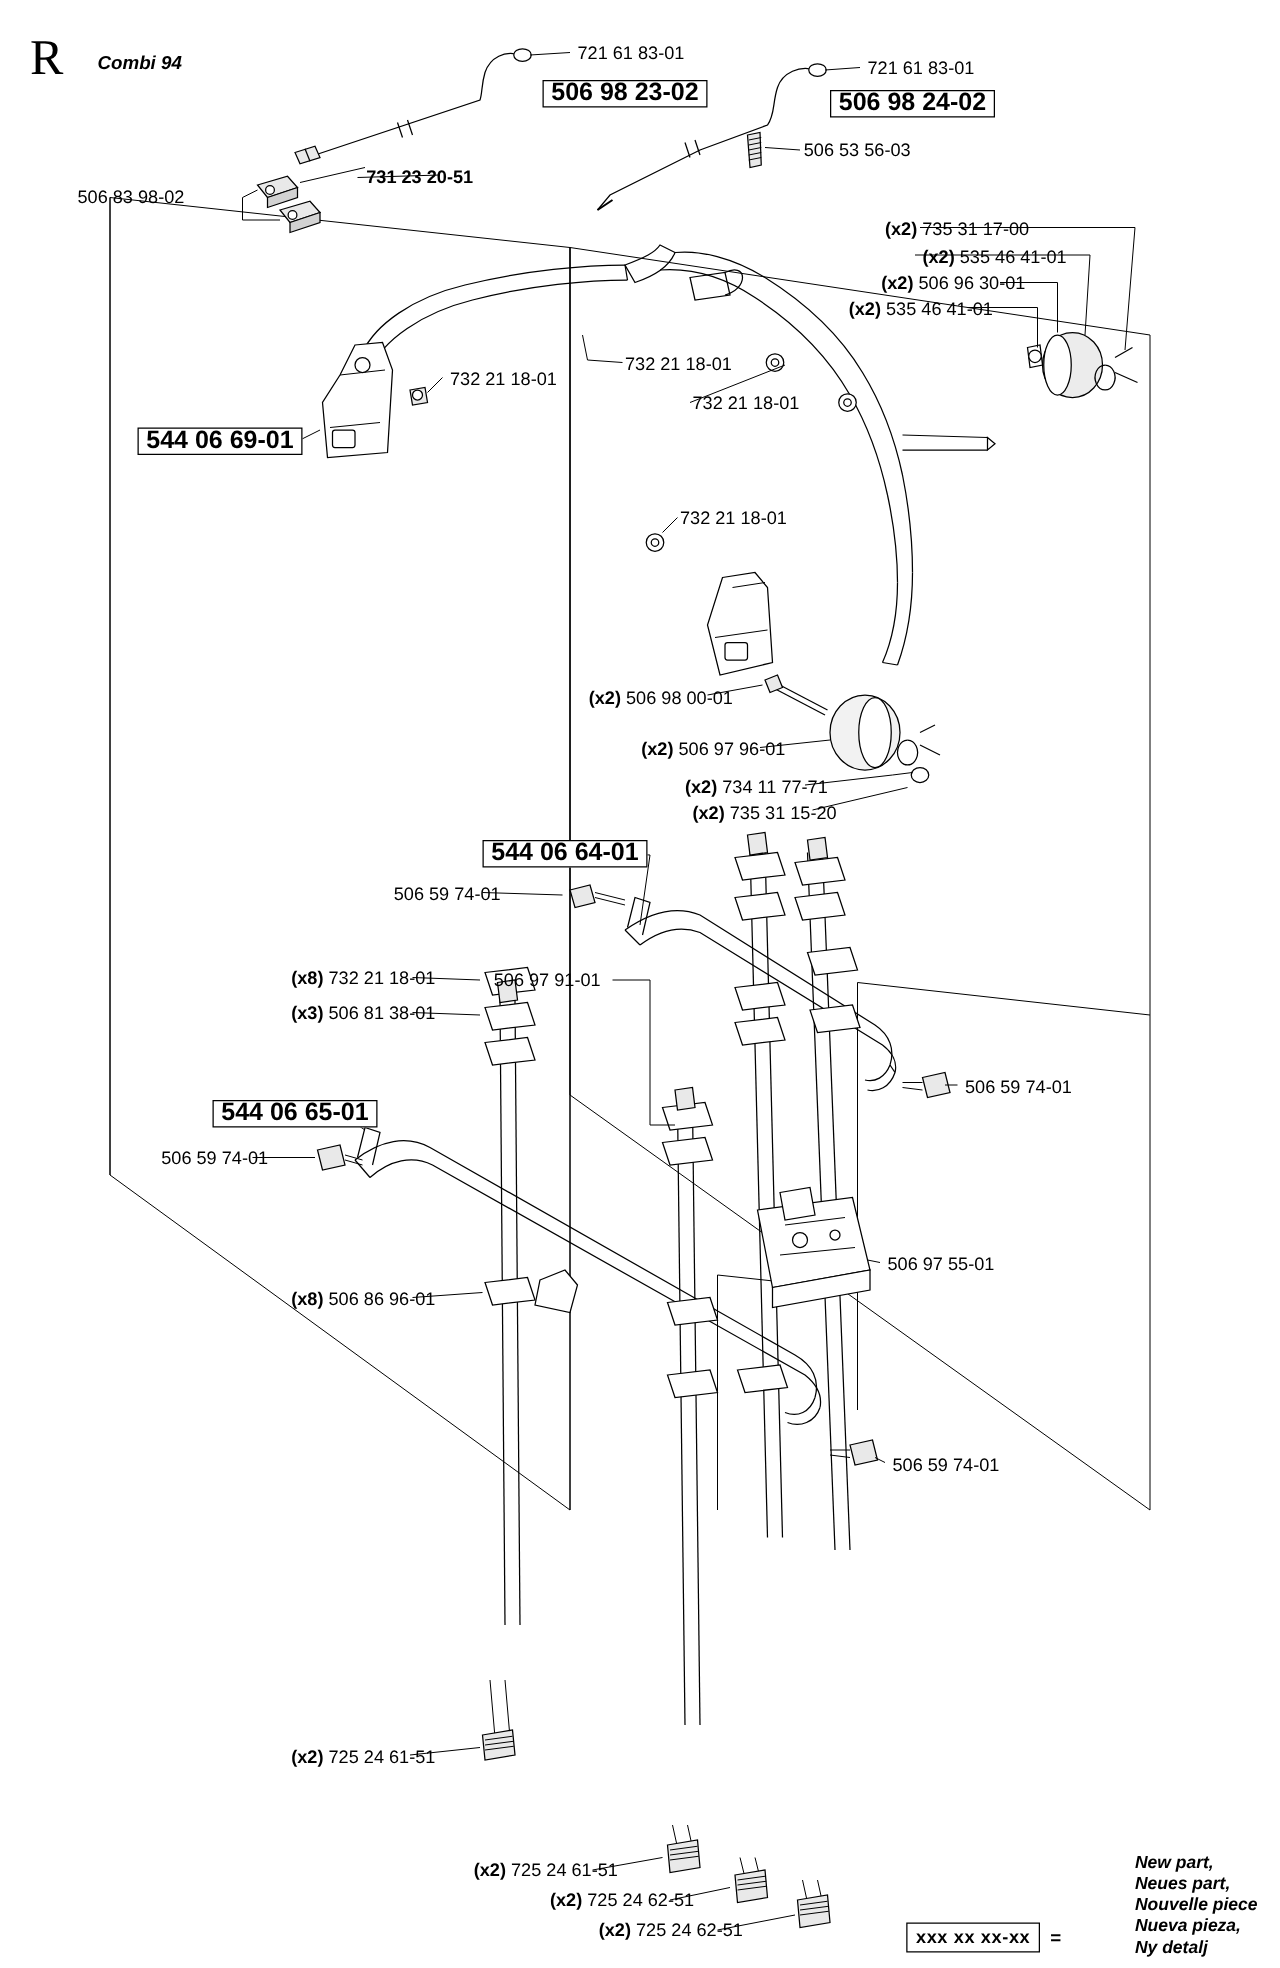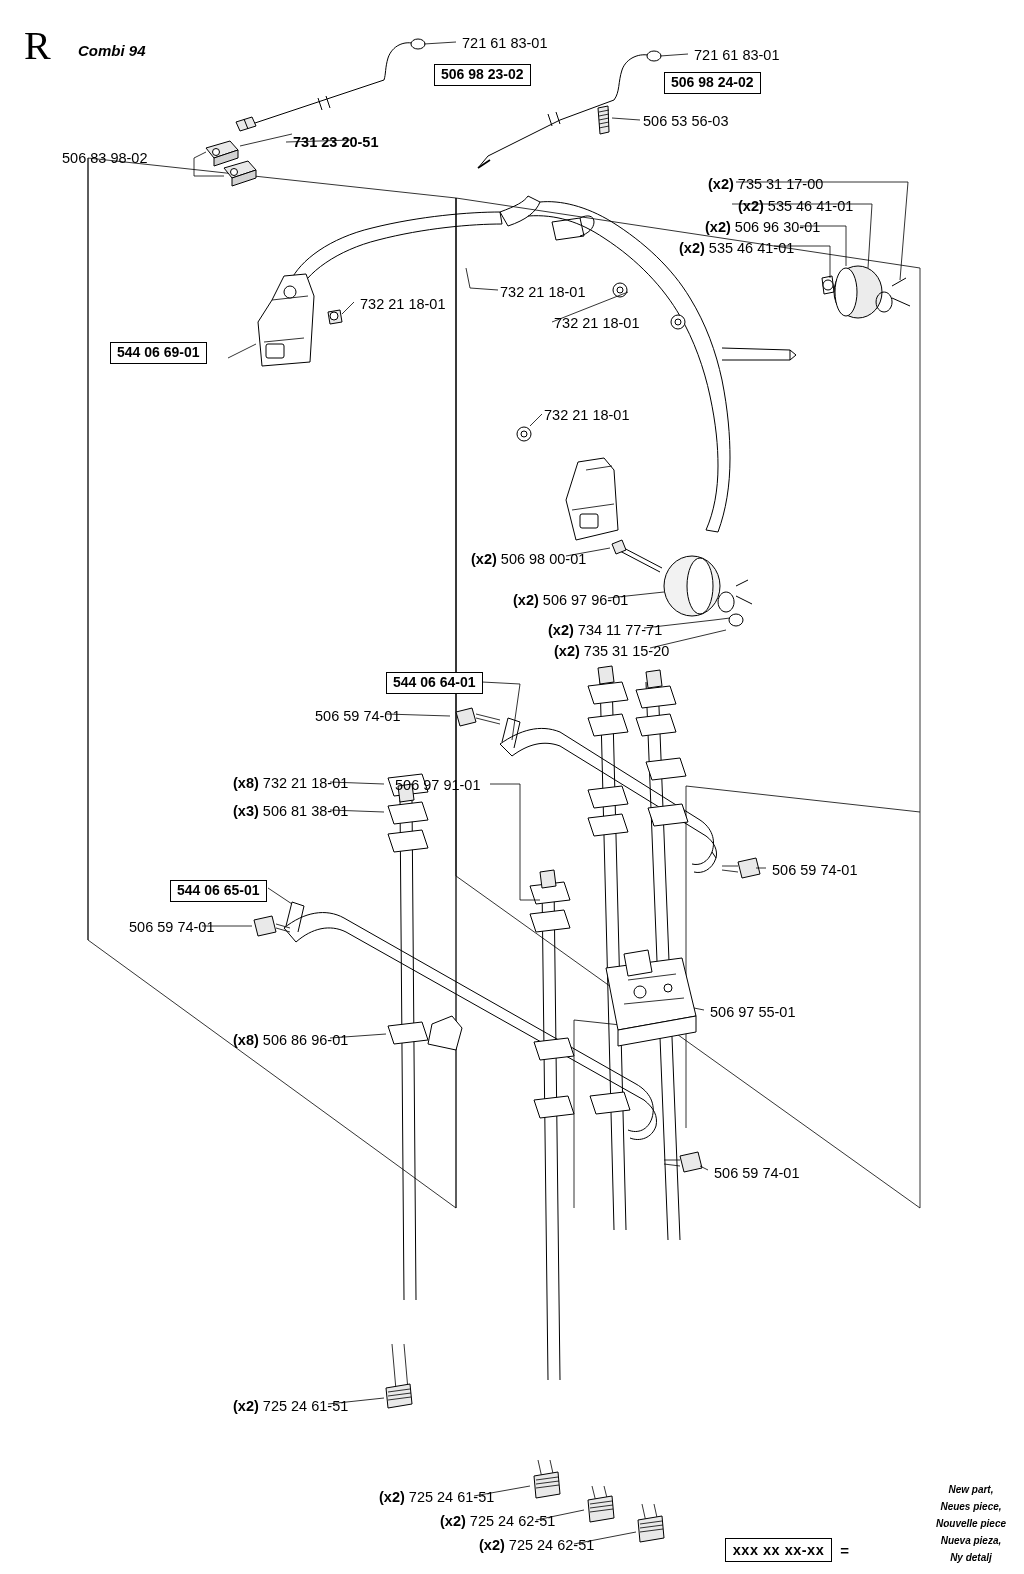--- a/index.html
+++ b/index.html
@@ -27,21 +27,21 @@
   }
   .lbl {
     position: absolute;
     font-size: 14.5px;
     line-height: 16px;
     white-space: nowrap;
     color: #000;
   }
   .boxed {
     position: absolute;
-    font-size: 14px;
+    font-size: 20px;
     font-weight: bold;
     white-space: nowrap;
     border: 1.4px solid #000;
     padding: 2px 6px 3px 6px;
     background: #fff;
     line-height: 15px;
   }
   .qty {
     font-weight: bold;
   }
@@ -58,22 +58,22 @@
     left: 78px;
     top: 42px;
     font-size: 15px;
     font-weight: bold;
     font-style: italic;
   }
   #legend {
     position: absolute;
     right: 18px;
     bottom: 8px;
-    text-align: center;
-    font-size: 10px;
+    text-align: left;
+    font-size: 14px;
     line-height: 17px;
     font-style: italic;
     font-weight: bold;
   }
   #legend-key {
     position: absolute;
     right: 175px;
     bottom: 12px;
     display: flex;
     align-items: center;
@@ -394,21 +394,21 @@
 
   <div class="lbl" style="left:714px; top:1165px;">506 59 74-01</div>
 
   <div class="lbl" style="left:233px; top:1398px;"><span class="qty">(x2)</span> <span>725 24 61-51</span></div>
   <div class="lbl" style="left:379px; top:1489px;"><span class="qty">(x2)</span> <span>725 24 61-51</span></div>
   <div class="lbl" style="left:440px; top:1513px;"><span class="qty">(x2)</span> <span>725 24 62-51</span></div>
   <div class="lbl" style="left:479px; top:1537px;"><span class="qty">(x2)</span> <span>725 24 62-51</span></div>
 
   <div id="legend">
     <div>New part,</div>
-    <div>Neues piece,</div>
+    <div>Neues part,</div>
     <div>Nouvelle piece</div>
     <div>Nueva pieza,</div>
     <div>Ny detalj</div>
   </div>
   <div id="legend-key">
     <span class="kbox">xxx xx xx-xx</span>
     <span class="keq">=</span>
   </div>
 
 </div>

